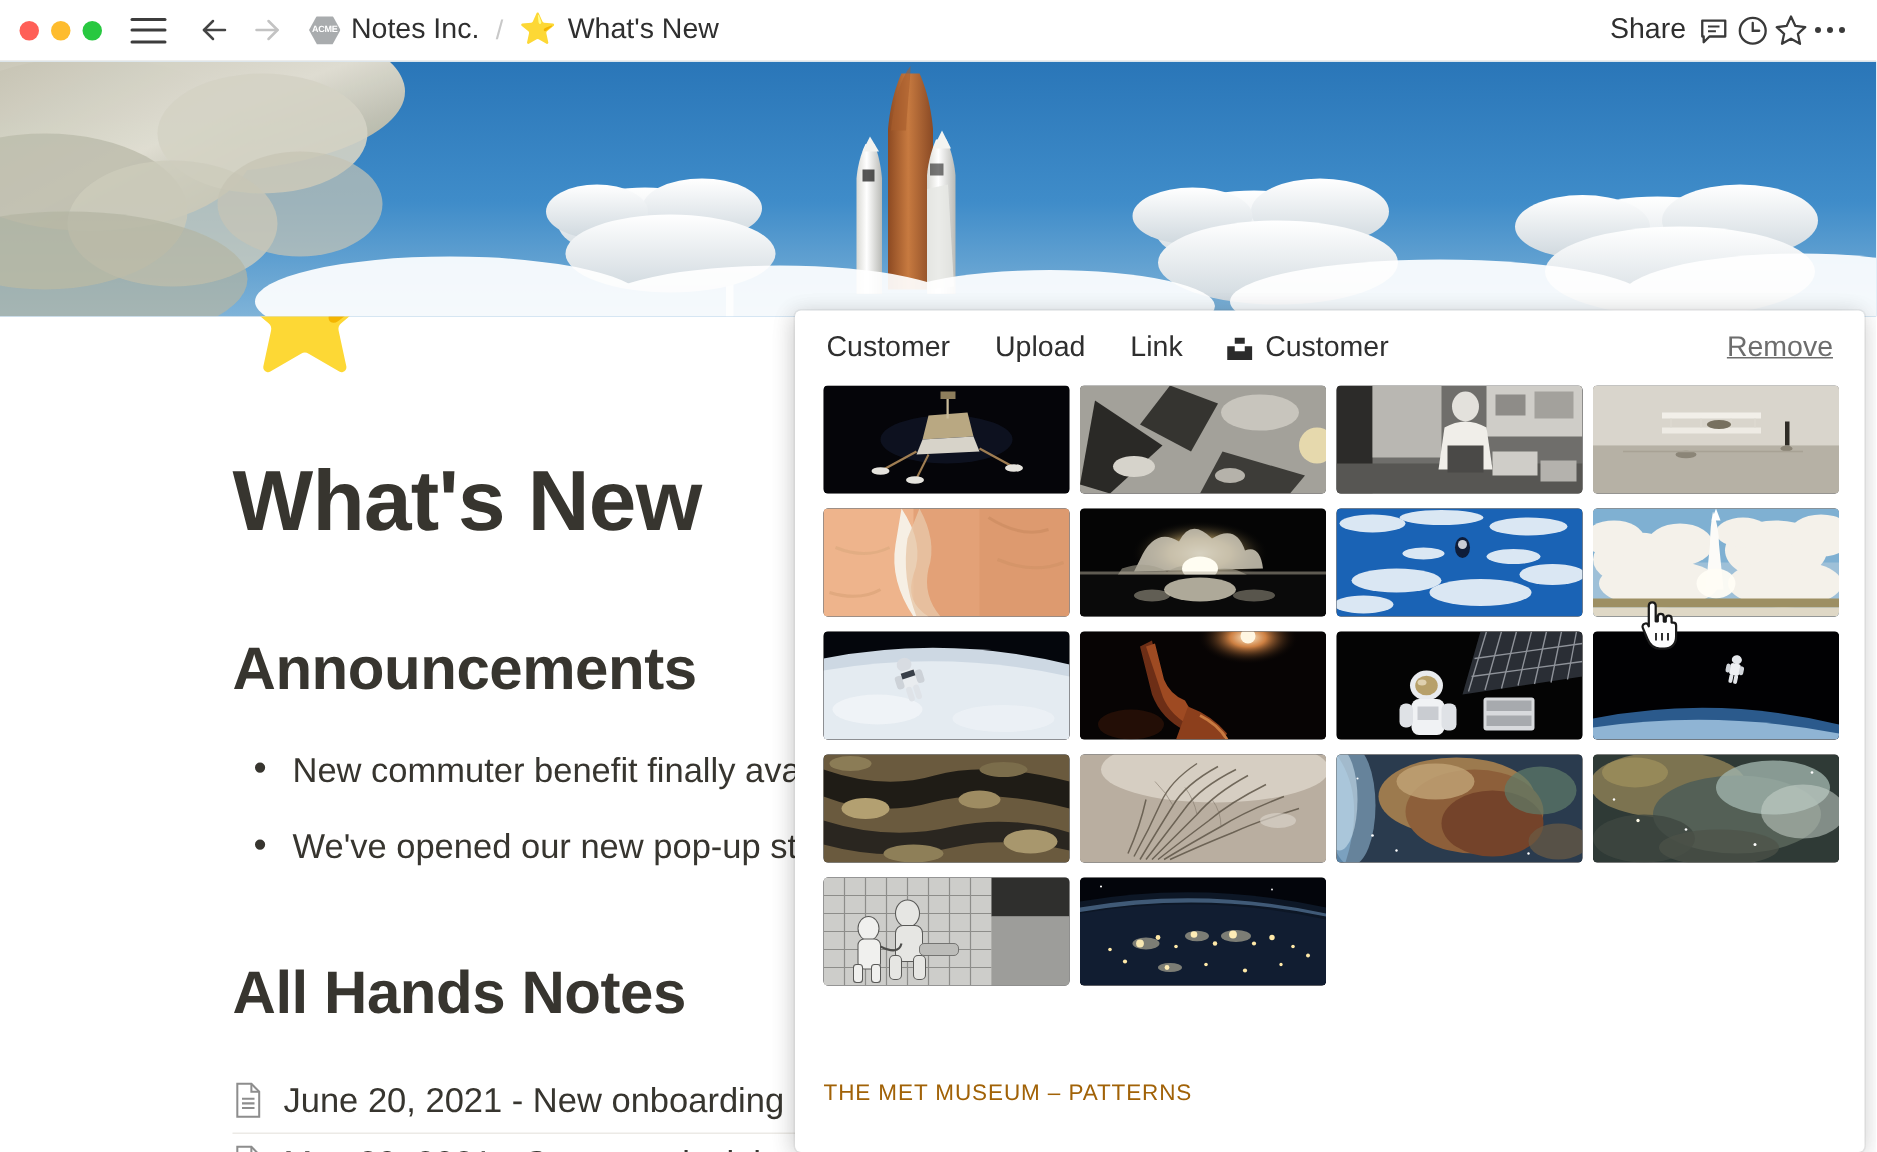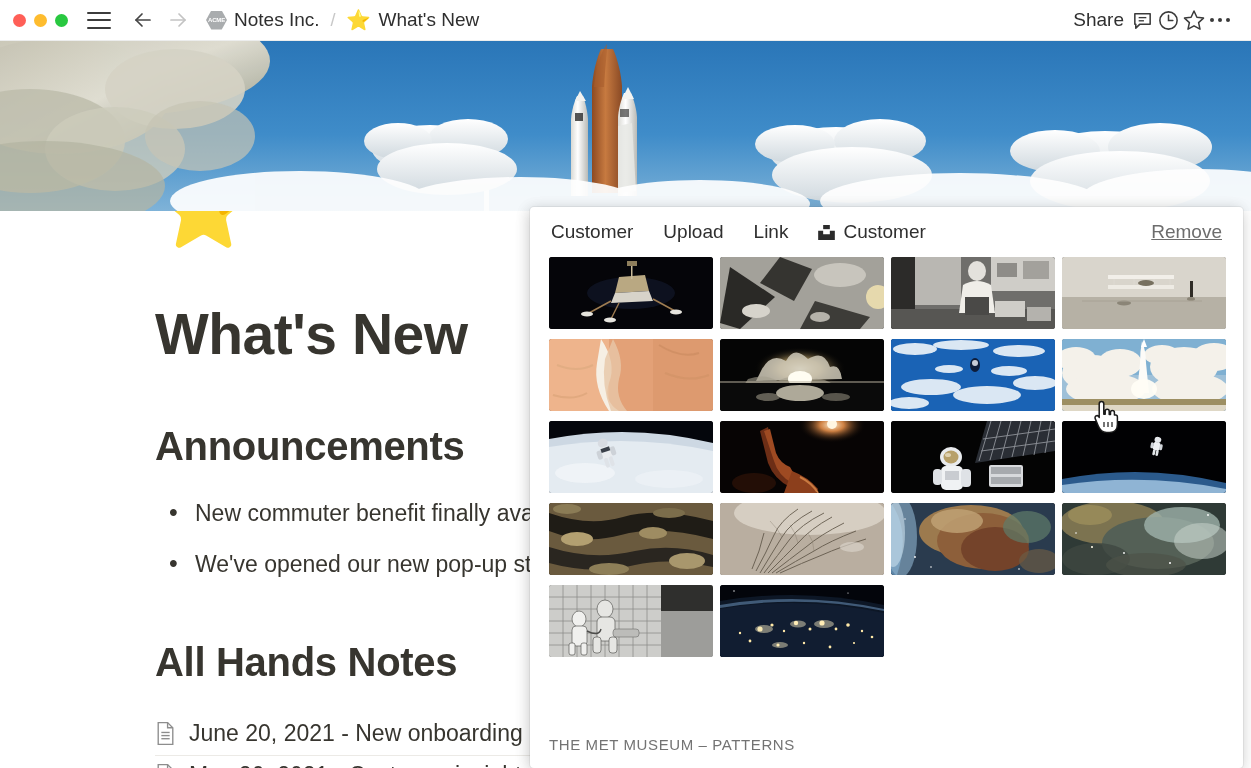--- a/index.html
+++ b/index.html
@@ -124,22 +124,22 @@
     gap: 10px 7px;
   }
   .thumb {
     width: 164px; height: 72px; border-radius: 3px; overflow: hidden;
     position: relative; cursor: pointer; background: #111;
   }
   .thumb svg { width: 164px; height: 72px; display:block; }
 
   .picker-footer {
     flex: 0 0 auto; height: 48px;
-    display: flex; align-items: center; padding: 0 19px;
-    font-size: 15px; letter-spacing: 0.6px; color: #737373;
+    display: flex; padding: 0 19px;
+    font-size: 15px; letter-spacing: 0.6px; color: #a16207;
   }
 
   
   .cursor { position: absolute; left: 1093px; top: 400px; z-index: 60; pointer-events:none; }
 </style>
 </head>
 <body>
 
 <div id="app">
 

